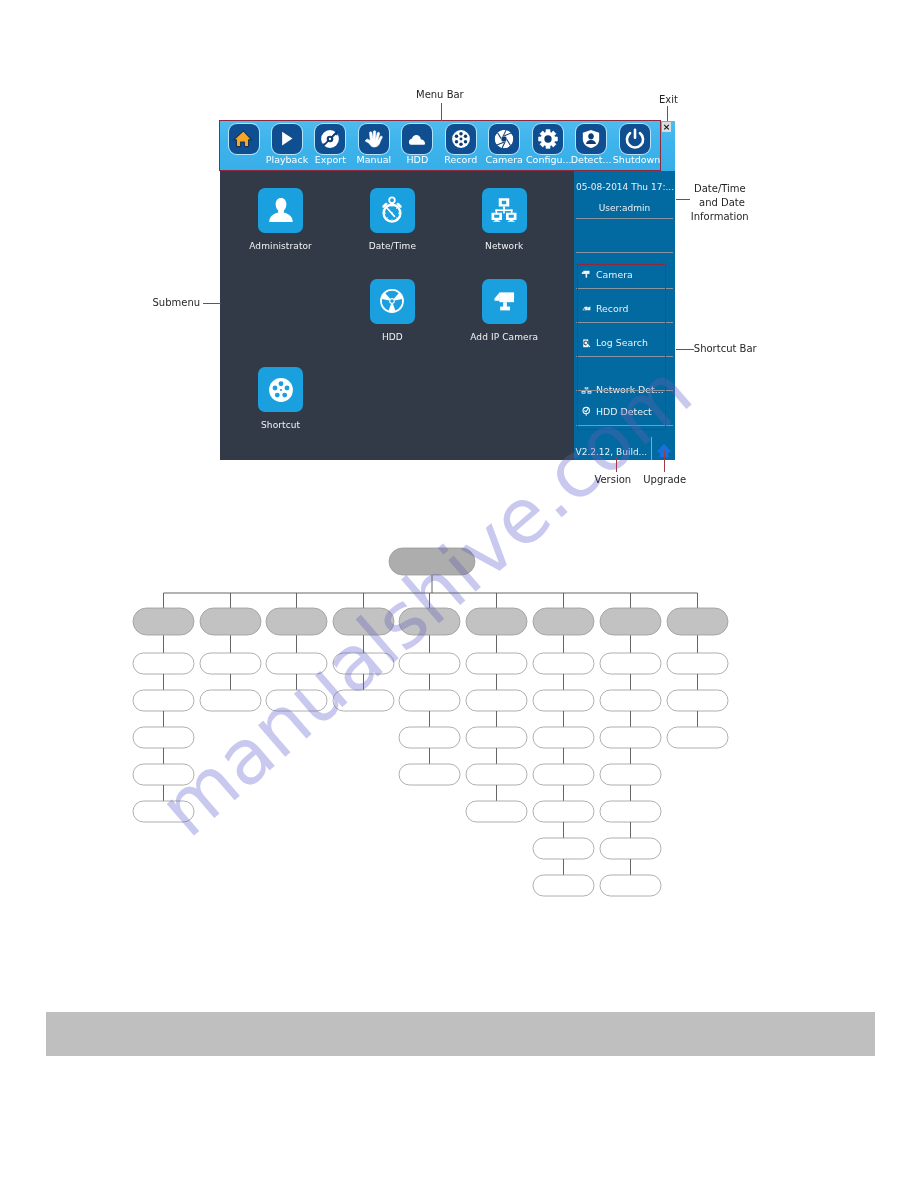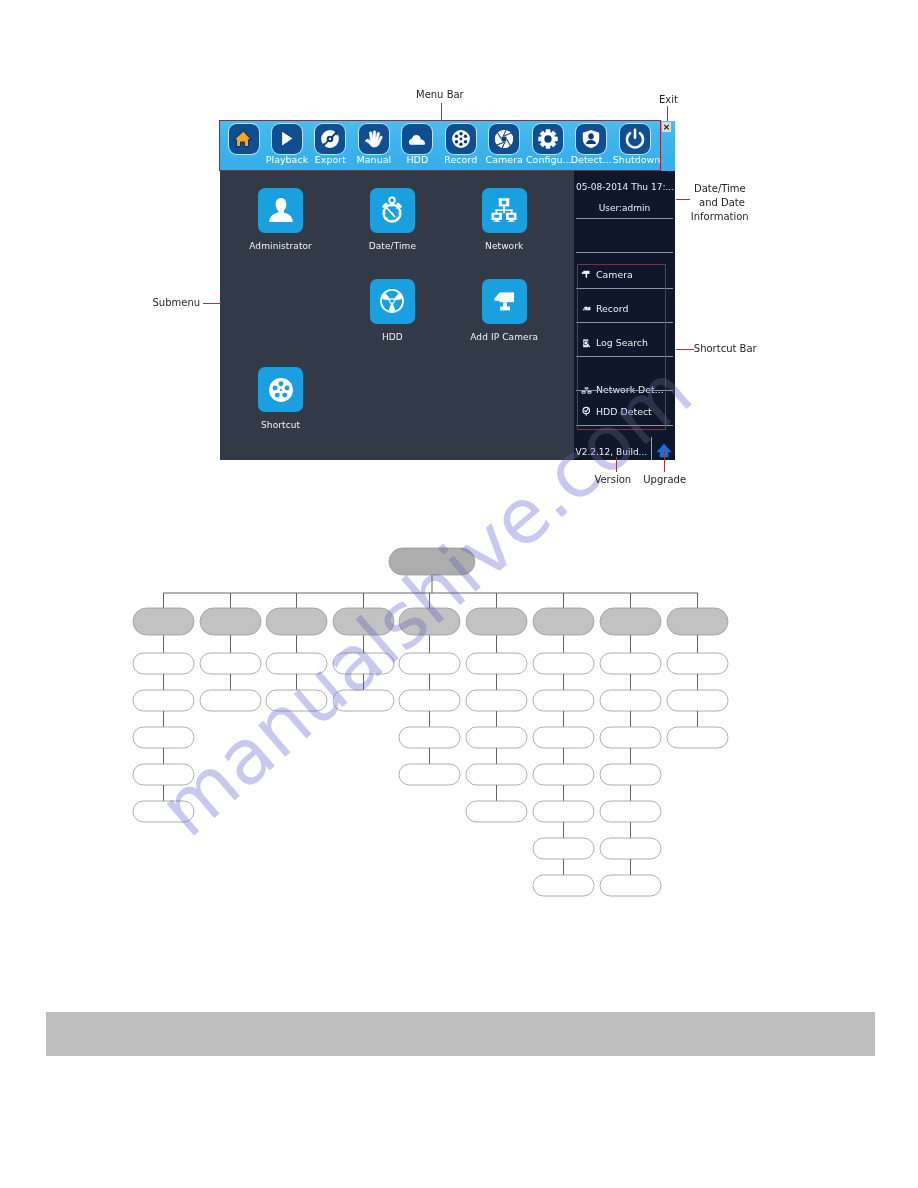--- a/index.html
+++ b/index.html
@@ -39,21 +39,21 @@
       font-family:"DejaVu Sans",sans-serif;font-weight:bold;cursor:pointer;z-index:7;}
   #tb-redbox{position:absolute;left:219px;top:119.5px;width:442px;height:51px;
       border:1px solid #8d2a3c;box-sizing:border-box;z-index:6;}
   #body{position:absolute;left:0;top:51px;width:455px;height:289px;background:#313a46;}
   #submenu{position:absolute;left:0;top:0;width:324px;height:288px;}
   .sm-item{position:absolute;width:112px;text-align:center;}
   .sm-box{width:45px;height:45px;margin:0 auto;border-radius:7px;background:#1aa0de;
       display:flex;align-items:center;justify-content:center;}
   .sm-label{margin-top:8px;font-size:9px;color:#f2f4f6;line-height:11px;
       font-family:"DejaVu Sans",sans-serif;letter-spacing:.1px;white-space:nowrap;}
-  #sidebar{position:absolute;left:354px;top:0;width:101px;height:289px;background:#0f172a;}
+  #sidebar{position:absolute;left:354px;top:0;width:101px;height:289px;background:#0369a1;}
   .sb-line{position:absolute;left:2px;width:97px;height:1px;background:#8b959f;}
   #sb-date{position:absolute;left:1px;top:11px;width:100px;text-align:center;
       font-size:9px;color:#eceff2;font-family:"DejaVu Sans",sans-serif;line-height:11px;white-space:nowrap;}
   #sb-user{position:absolute;left:0;top:32px;width:101px;text-align:center;
       font-size:9px;color:#eceff2;font-family:"DejaVu Sans",sans-serif;line-height:11px;}
   .sc-item{position:absolute;left:0;width:101px;height:34.3px;}
   .sc-icon{position:absolute;left:7px;top:16px;width:11px;height:11px;
       display:flex;align-items:center;justify-content:center;}
   .sc-label{position:absolute;left:22px;top:15.4px;font-size:9.4px;color:#eceff2;
       font-family:"DejaVu Sans",sans-serif;white-space:nowrap;line-height:11px;}

